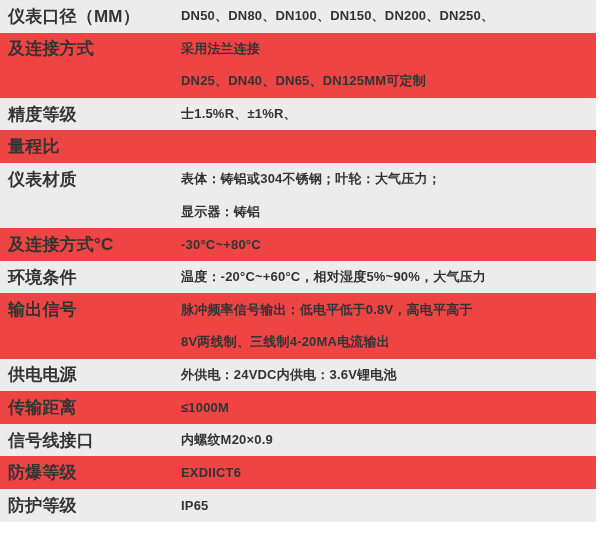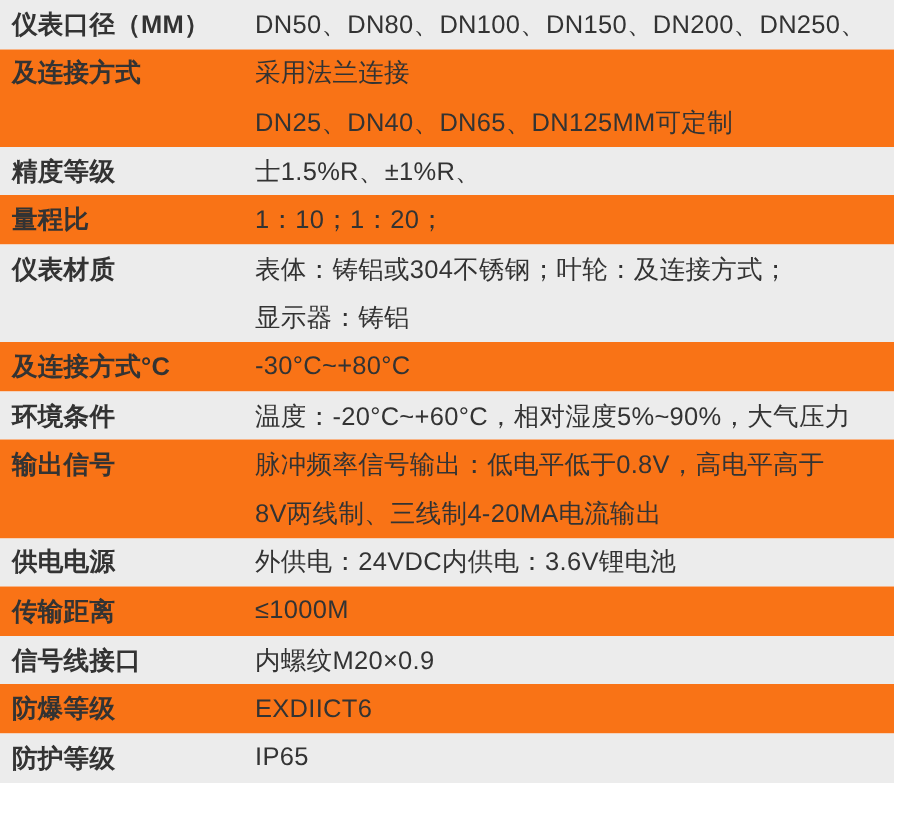--- a/index.html
+++ b/index.html
@@ -25,35 +25,36 @@
   .row {
     display: flex;
     flex-direction: row;
     align-items: stretch;
     margin-right: 4px;
   }
   .row.gray {
     background: #ececec;
   }
   .row.white {
-    background: #f97316;
+    background: #ef4444;
   }
   .label-col {
     width: 170px;
     min-width: 170px;
     padding-left: 8px;
     box-sizing: border-box;
     font-weight: 700;
     font-size: 17px;
   }
   .value-col {
     flex: 1;
-    font-weight: 400;
-    font-size: 17px;
+    font-weight: 700;
+    font-size: 13px;
     overflow: hidden;
+    margin-left: 11px;
   }
   .vline {
     height: 32.6px;
     display: flex;
     align-items: center;
     white-space: nowrap;
     letter-spacing: 0.2px;
   }
 </style>
 </head>
@@ -87,31 +88,28 @@
       </div>
       <div class="value-col">
         <div class="vline">士1.5%R、±1%R、</div>
       </div>
     </div>
 
     <div class="row white">
       <div class="label-col">
         <div class="vline">量程比</div>
       </div>
-      <div class="value-col">
-        <div class="vline">1：10；1：20；</div>
-      </div>
     </div>
 
     <div class="row gray">
       <div class="label-col">
         <div class="vline">仪表材质</div>
       </div>
       <div class="value-col">
-        <div class="vline">表体：铸铝或304不锈钢；叶轮：及连接方式；</div>
+        <div class="vline">表体：铸铝或304不锈钢；叶轮：大气压力；</div>
         <div class="vline">显示器：铸铝</div>
       </div>
     </div>
 
     <div class="row white">
       <div class="label-col">
         <div class="vline">及连接方式°C</div>
       </div>
       <div class="value-col">
         <div class="vline">-30°C~+80°C</div>

